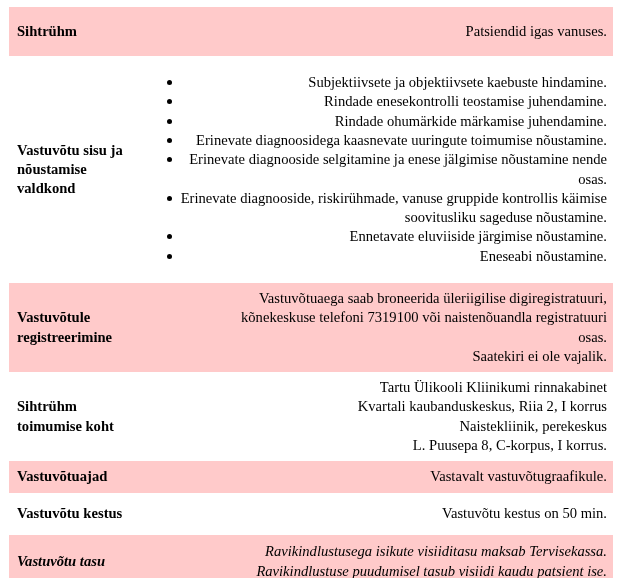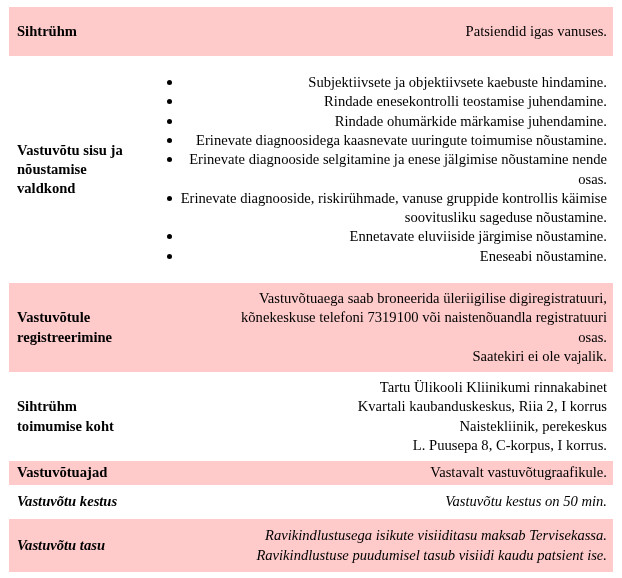--- a/index.html
+++ b/index.html
@@ -114,30 +114,30 @@
         <span>toimumise koht</span>
       </td>
       <td class="value-cell">
         <span>Tartu Ülikooli Kliinikumi rinnakabinet</span>
         <span>Kvartali kaubanduskeskus, Riia 2, I korrus</span>
         <span>Naistekliinik, perekeskus</span>
         <span>L. Puusepa 8, C-korpus, I korrus.</span>
       </td>
     </tr>
 
-    <tr class="row pink" style="height:24px;margin-left:24px;">
+    <tr class="row pink" style="height:32px;margin-left:24px;">
       <td class="label-cell">
         <span>Vastuvõtuajad</span>
       </td>
       <td class="value-cell">
         <span>Vastavalt vastuvõtugraafikule.</span>
       </td>
     </tr>
 
-    <tr class="row white" style="height:34px;font-style:italic;">
+    <tr class="row white" style="height:42px;">
       <td class="label-cell">
         <span>Vastuvõtu kestus</span>
       </td>
       <td class="value-cell">
         <span>Vastuvõtu kestus on 50 min.</span>
       </td>
     </tr>
 
     <tr class="row pink" style="height:53px;font-style:italic;">
       <td class="label-cell">

